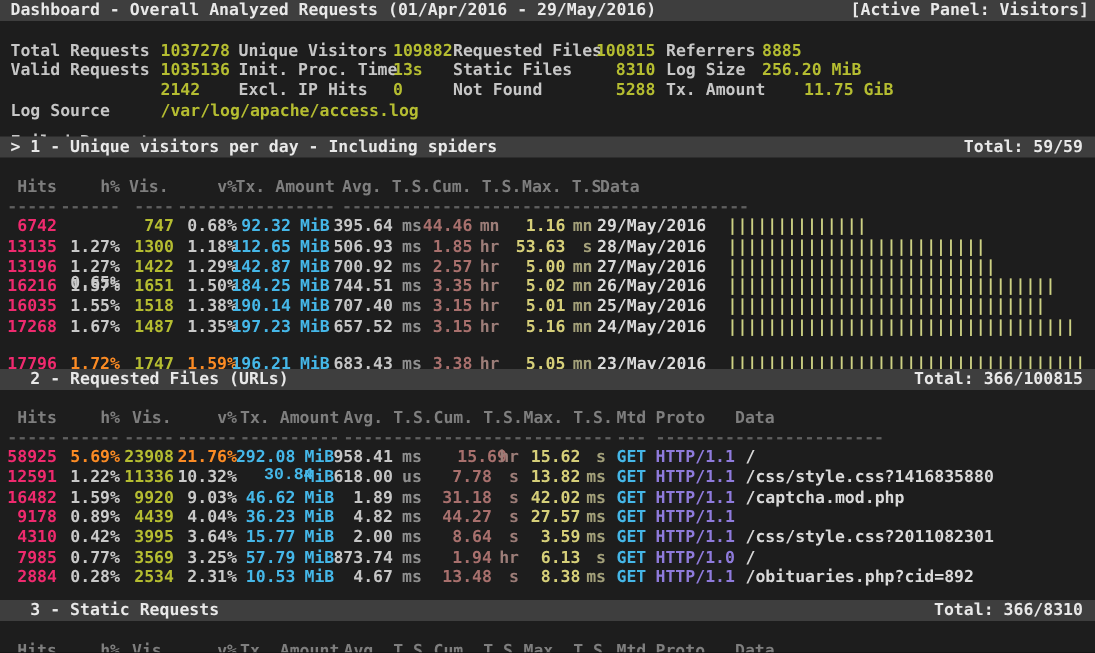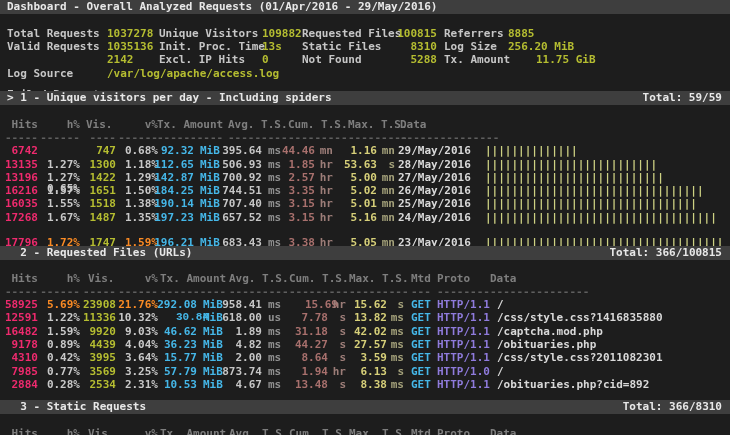--- a/index.html
+++ b/index.html
@@ -26,20 +26,21 @@
   .cell{position:absolute;white-space:pre;}
   .hdr{color:#7e7e7e;}
   .dsh{color:#5f5f5f;}
 </style>
 </head>
 <body>
 
 <div class="screen">
   <div class="bar titlebar">
     <span class="lt">Dashboard - Overall Analyzed Requests (01/Apr/2016 - 29/May/2016)</span>
+    <span class="rt">[Active Panel: Visitors]</span>
   </div>
   <div id="summary">
       <div class="line" style="top: 26.6px;">
         <span class="cell" style="left: 7px; color: rgb(198, 198, 198);">Total Requests</span>
         <span class="cell" style="left: 107px; color: rgb(181, 189, 49);">1037278</span>
         <span class="cell" style="left: 159px; color: rgb(198, 198, 198);">Unique Visitors</span>
         <span class="cell" style="left: 262px; color: rgb(181, 189, 49);">109882</span>
         <span class="cell" style="left: 302px; color: rgb(198, 198, 198);">Requested Files</span>
         <span class="cell" style="right: 293px; color: rgb(181, 189, 49);">100815</span>
         <span class="cell" style="left: 444px; color: rgb(198, 198, 198);">Referrers</span>
@@ -298,21 +299,20 @@
         <span class="cell" style="right: 533px; color: rgb(69, 183, 232);">36.23</span>
         <span class="cell" style="left: 203px; color: rgb(69, 183, 232);">MiB</span>
         <span class="cell" style="right: 468px; color: rgb(198, 198, 198);">4.82</span>
         <span class="cell" style="left: 268px; color: rgb(143, 143, 143);">ms</span>
         <span class="cell" style="right: 402px; color: rgb(168, 112, 109);">44.27</span>
         <span class="cell" style="right: 384px; color: rgb(156, 125, 120);">s</span>
         <span class="cell" style="right: 343px; color: rgb(214, 207, 121);">27.57</span>
         <span class="cell" style="right: 326px; color: rgb(163, 160, 122);">ms</span>
         <span class="cell" style="left: 411px; color: rgb(69, 183, 232);">GET</span>
         <span class="cell" style="left: 437px; color: rgb(143, 123, 220);">HTTP/1.1</span>
-        <span class="cell" style="left: 497px; color: rgb(217, 217, 217);">/obituaries.php</span>
       </div>
       <div class="line" style="top: 351.3px;">
         <span class="cell" style="right: 692px; color: rgb(239, 42, 110);">4310</span>
         <span class="cell" style="right: 650px; color: rgb(201, 201, 201);">0.42%</span>
         <span class="cell" style="right: 614px; color: rgb(181, 189, 49);">3995</span>
         <span class="cell" style="right: 572px; color: rgb(201, 201, 201);">3.64%</span>
         <span class="cell" style="right: 533px; color: rgb(69, 183, 232);">15.77</span>
         <span class="cell" style="left: 203px; color: rgb(69, 183, 232);">MiB</span>
         <span class="cell" style="right: 468px; color: rgb(198, 198, 198);">2.00</span>
         <span class="cell" style="left: 268px; color: rgb(143, 143, 143);">ms</span>

